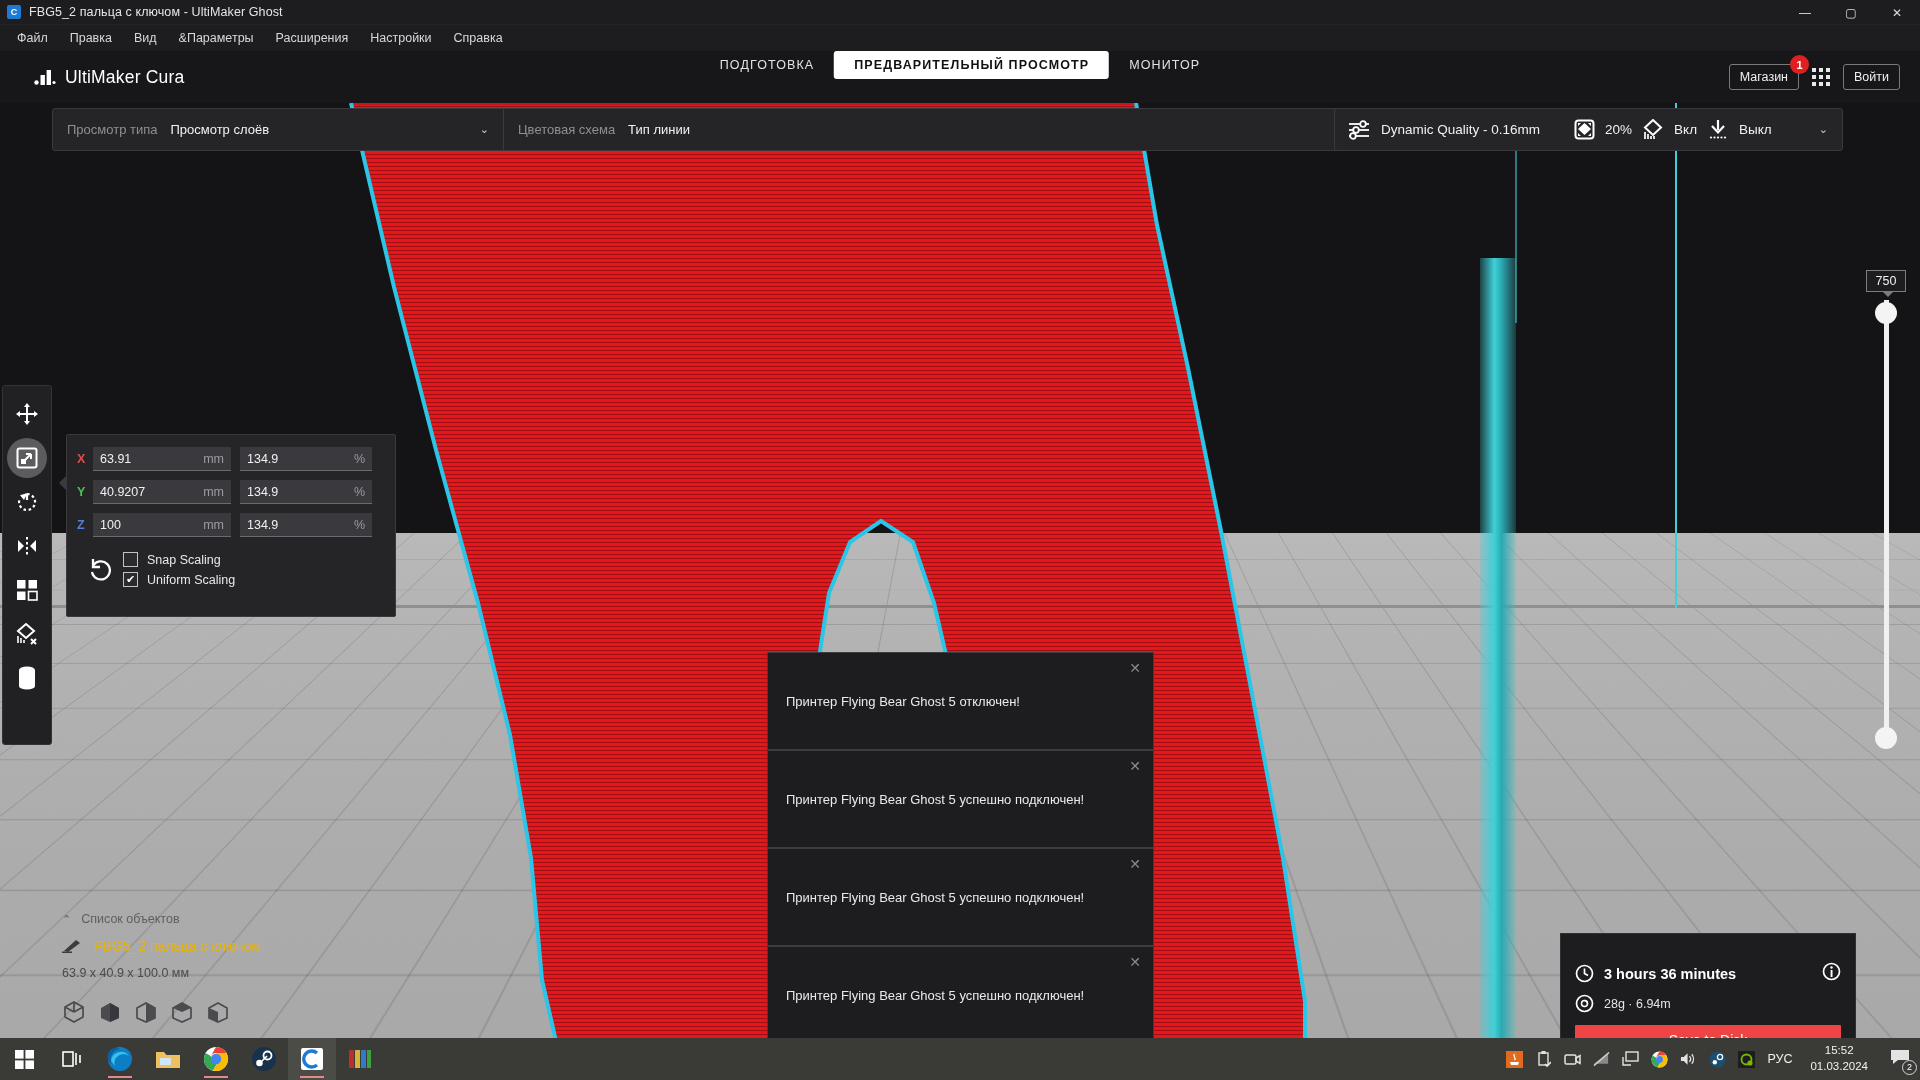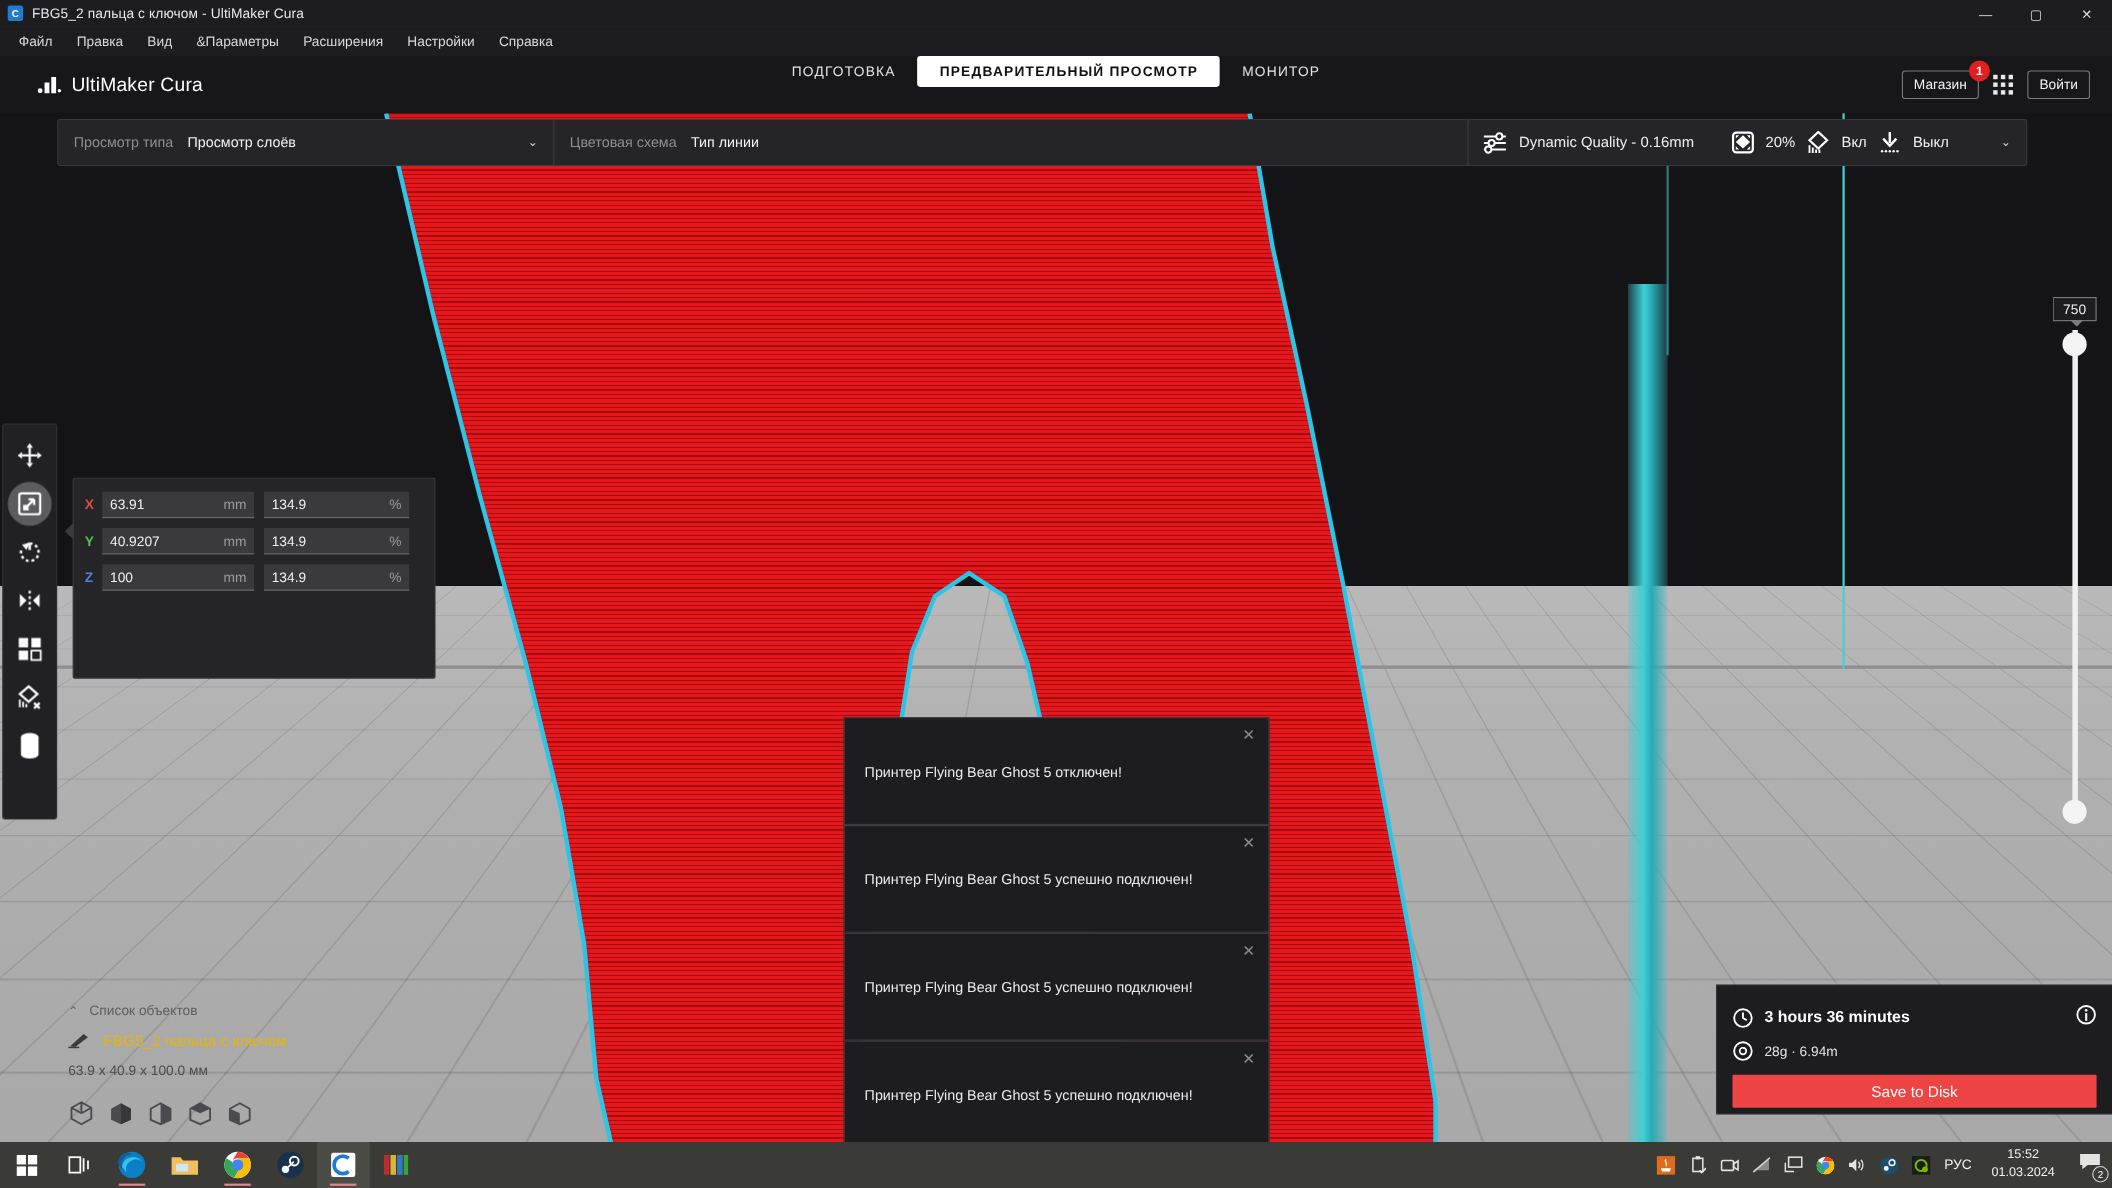--- a/index.html
+++ b/index.html
@@ -203,22 +203,22 @@
   .objlist { position: absolute; left: 62px; top: 912px; width: 280px; }
   .ol-head { display: flex; align-items: center; color: #5f5f62; font-size: 12.5px; }
   .ol-chev { margin-right: 10px; font-size: 11px; }
   .ol-item { display: flex; align-items: center; margin-top: 12px; }
   .ol-name { color: #eab308; font-size: 14px; margin-left: 12px; }
   .ol-dims { color: #4b4b4f; font-size: 12.5px; margin-top: 12px; }
   .ol-cubes { display: flex; gap: 12px; margin-top: 20px; }
 
   
   .printcard {
-    position: absolute; left: 1560px; top: 895px; width: 361px; height: 118px;
-    background: #1d1d1f; border: 1px solid #303034; padding: 17px 14px;
+    position: absolute; left: 1560px; top: 933px; width: 296px; height: 118px;
+    background: #1d1d1f; border: 1px solid #303034; padding: 28px 14px;
   }
   .pc-row { display: flex; align-items: center; }
   .pc-time { color: #fff; font-size: 14.5px; font-weight: bold; margin-left: 10px; }
   .pc-mat { color: #e3e3e5; font-size: 12.5px; margin-left: 10px; }
   .pc-info { margin-left: auto; }
   .savebtn {
     margin-top: 12px; width: 100%; height: 30px; background: #ef4444;
     color: #fff; font-size: 14px; display: flex; align-items: center;
     justify-content: center; border-radius: 1px;
   }
@@ -263,21 +263,21 @@
     display:flex; align-items:center; justify-content:center;
   }
 </style>
 </head>
 <body>
 
 <div id="app">
 
   <div class="titlebar">
     <div class="title-icon">C</div>
-    <div class="title-text">FBG5_2 пальца с ключом - UltiMaker Cura</div>
+    <div class="title-text">FBG5_2 пальца с ключом - UltiMaker Ghost</div>
     <div class="win-ctrls">
       <div class="win-btn">—</div>
       <div class="win-btn">▢</div>
       <div class="win-btn close">✕</div>
     </div>
   </div>
 
   <div class="menubar">
     <div class="menu-item">Файл</div>
     <div class="menu-item">Правка</div>
@@ -485,20 +485,38 @@
       <div class="sfield mm">
         <span class="val">100</span>
         <span class="unit">mm</span>
       </div>
       <div class="sfield pc">
         <span class="val">134.9</span>
         <span class="unit">%</span>
       </div>
     </div>
 
+    <div class="schecks">
+      <div class="reset-btn">
+        <svg width="26" height="26" viewBox="0 0 26 26">
+          <path d="M6 9 A9 9 0 1 1 5 15" fill="none" stroke="#fff" stroke-width="2.3"></path>
+          <path d="M6 2 L6 10 L13 10" fill="none" stroke="#fff" stroke-width="2.3"></path>
+        </svg>
+      </div>
+      <div>
+        <div class="chkline">
+          <div class="chkbox"></div>
+          <div class="chklabel">Snap Scaling</div>
+        </div>
+        <div class="chkline">
+          <div class="chkbox">✔</div>
+          <div class="chklabel">Uniform Scaling</div>
+        </div>
+      </div>
+    </div>
   </div>
 
   <div class="toast" style="top:652px;">
     <div class="msg">Принтер Flying Bear Ghost 5 отключен!</div>
     <div class="x">✕</div>
   </div>
   <div class="toast" style="top:750px;">
     <div class="msg">Принтер Flying Bear Ghost 5 успешно подключен!</div>
     <div class="x">✕</div>
   </div>

